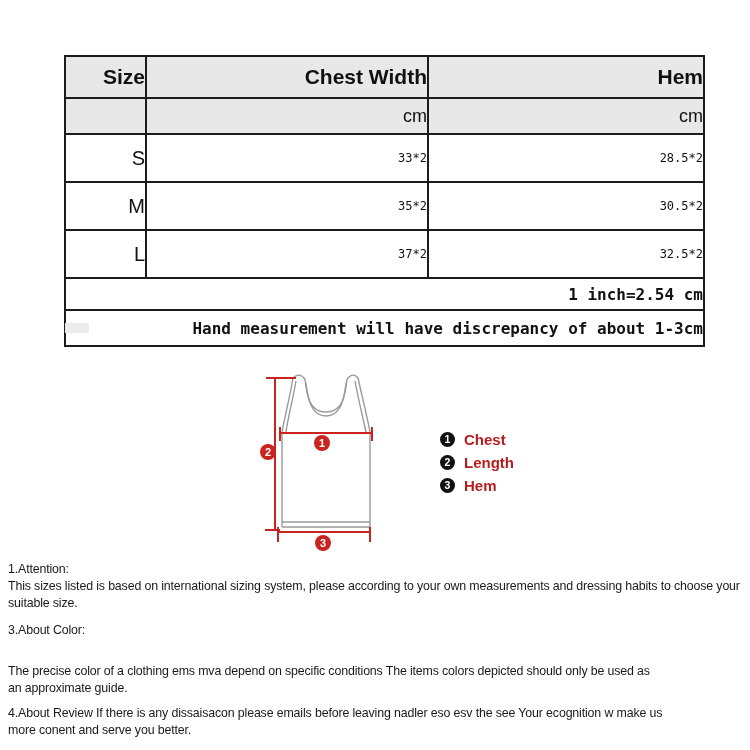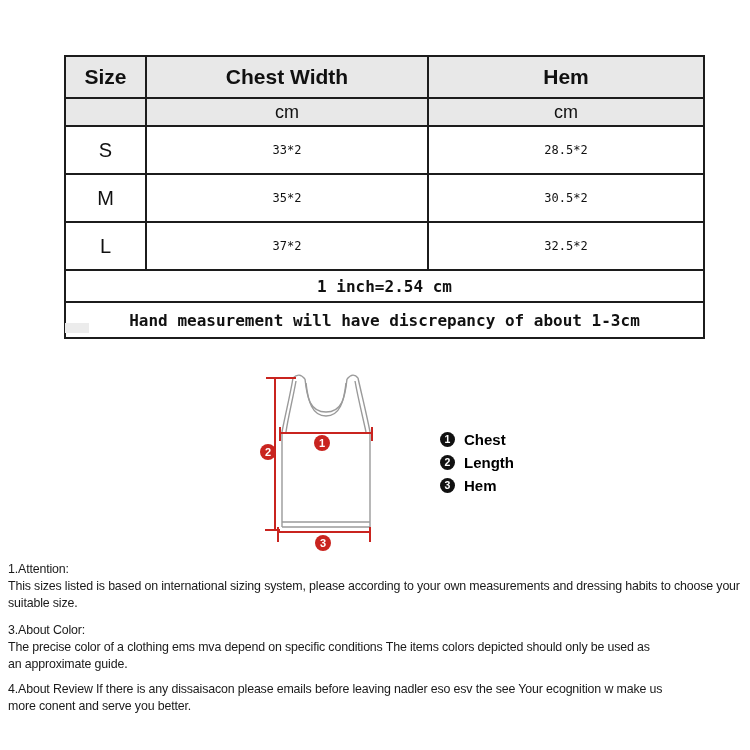--- a/index.html
+++ b/index.html
@@ -8,24 +8,24 @@
     font-family:"Liberation Sans",sans-serif;color:#111;
   }
   
   .size-table{
     position:absolute;left:64px;top:55px;width:639px;
     border-collapse:collapse;table-layout:fixed;
     border:2px solid var(--border-dark);
   }
   .size-table td{
     border:2px solid var(--border-dark);
-    text-align:center;vertical-align:middle;padding:0;
+    text-align:right;vertical-align:middle;padding:0;
   }
   tr.hdr-row{height:42px;}
-  tr.unit-row{height:28px;}
+  tr.unit-row{height:36px;}
   tr.data-row{height:48px;}
   tr.note-row-1{height:32px;}
   tr.note-row-2{height:36px;}
   .hdr-row td,.unit-row td{background:var(--header-bg);}
   .hdr-cell{font-size:21px;font-weight:bold;}
   .unit-cell{font-size:18px;}
   .size-cell{font-size:20px;}
   .num-cell{font-family:"DejaVu Sans Mono",monospace;font-size:12px;}
   .note-cell{font-family:"DejaVu Sans Mono",monospace;font-size:16px;font-weight:bold;}
   .table-artifact{
@@ -45,29 +45,29 @@
   .marker-2{left:260px;top:444px;}
   .marker-3{left:315px;top:535px;}
   
   .legend{position:absolute;left:440px;top:428px;}
   .legend-item{display:flex;align-items:center;height:23px;}
   .bullet{
     width:15px;height:15px;border-radius:50%;background:#111;color:#fff;
     font-size:10.5px;font-weight:bold;display:inline-flex;align-items:center;
     justify-content:center;margin-right:9px;flex:0 0 auto;line-height:1;
   }
-  .legend-label{font-size:15px;font-weight:600;color:#000000;}
+  .legend-label{font-size:15px;font-weight:600;color:#b91c1c;}
   
   .notes{
     position:absolute;left:8px;top:551px;width:740px;
     font-size:12.4px;letter-spacing:-0.15px;line-height:17px;color:#1a1a1a;
   }
   .note{margin:0 0 8px 0;}
   .note-heading{display:block;margin-top:10px;}
-  .note .w-640{max-width:648px;display:inline-block;}
+  .note .w-640{max-width:648px;display:inline-block;margin-top:24px;}
   .note-inline .note-heading{display:inline;}
   .note-inline{max-width:672px;}
 </style>
 </head>
 <body>
 
 <div class="page">
 
   <table class="size-table">
     <colgroup>

